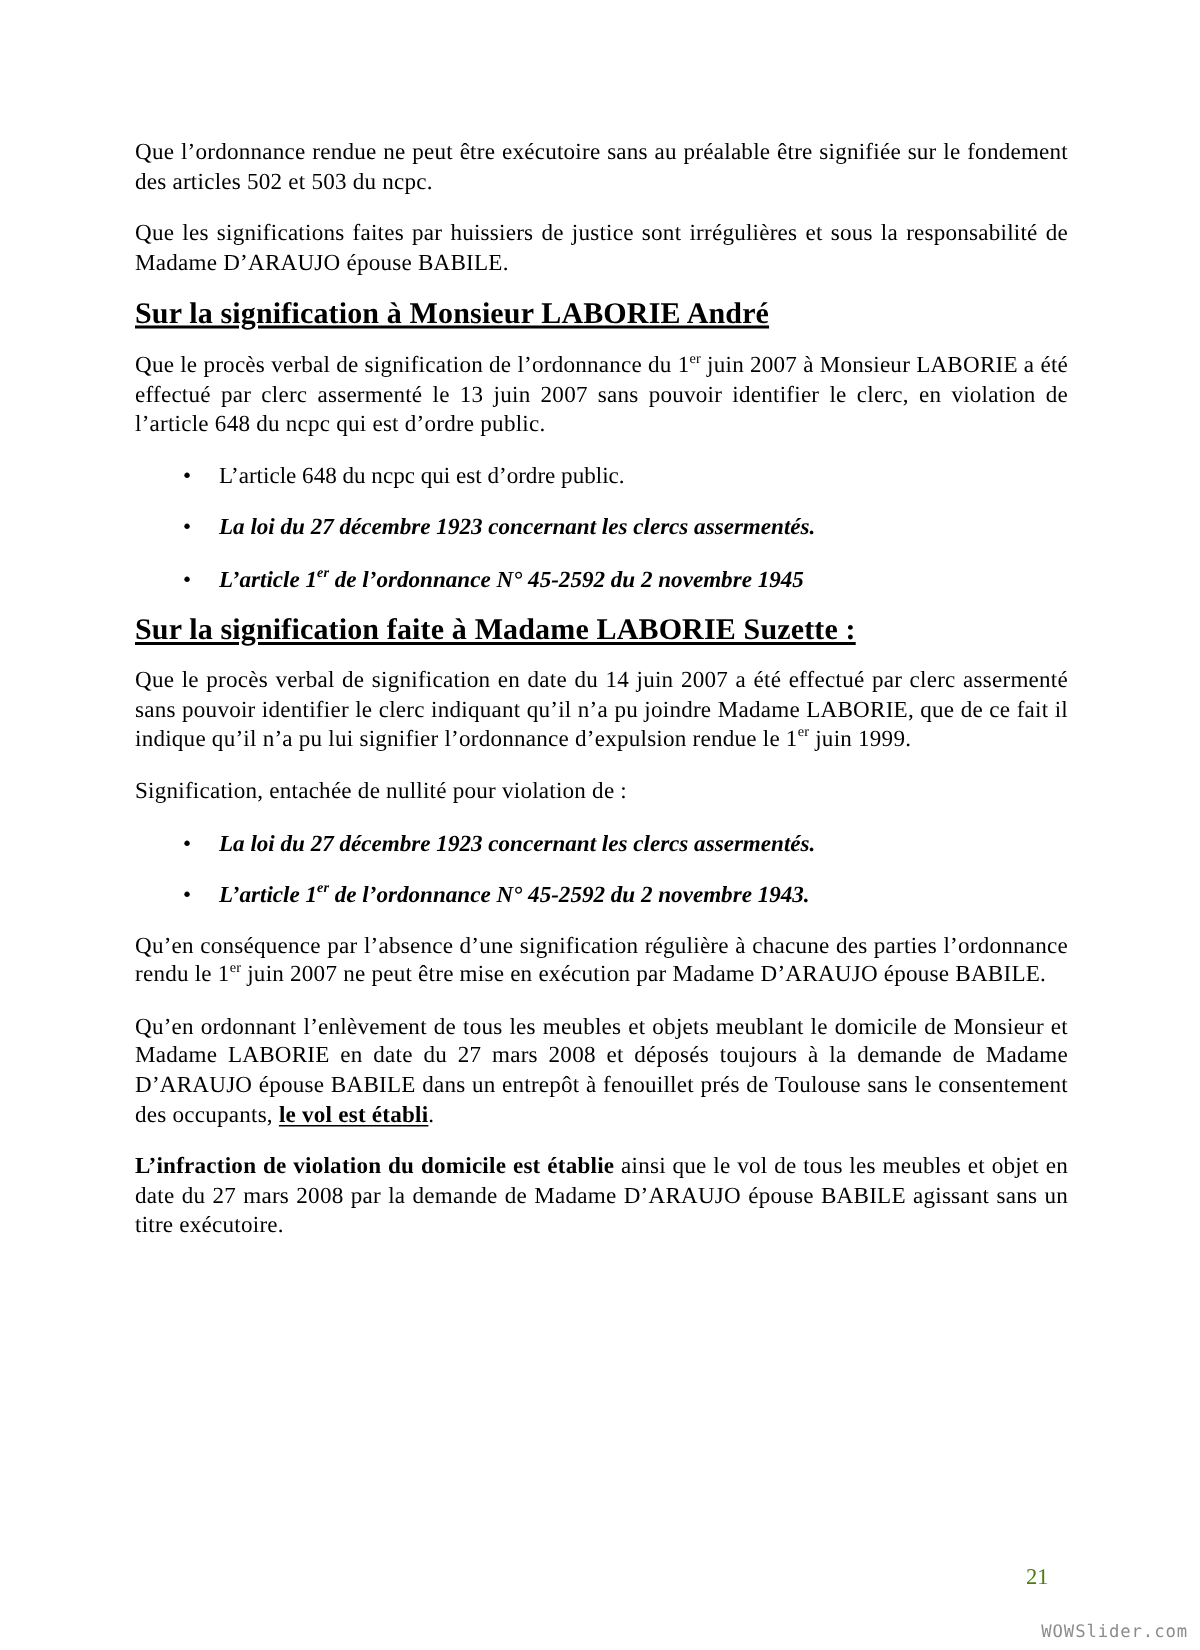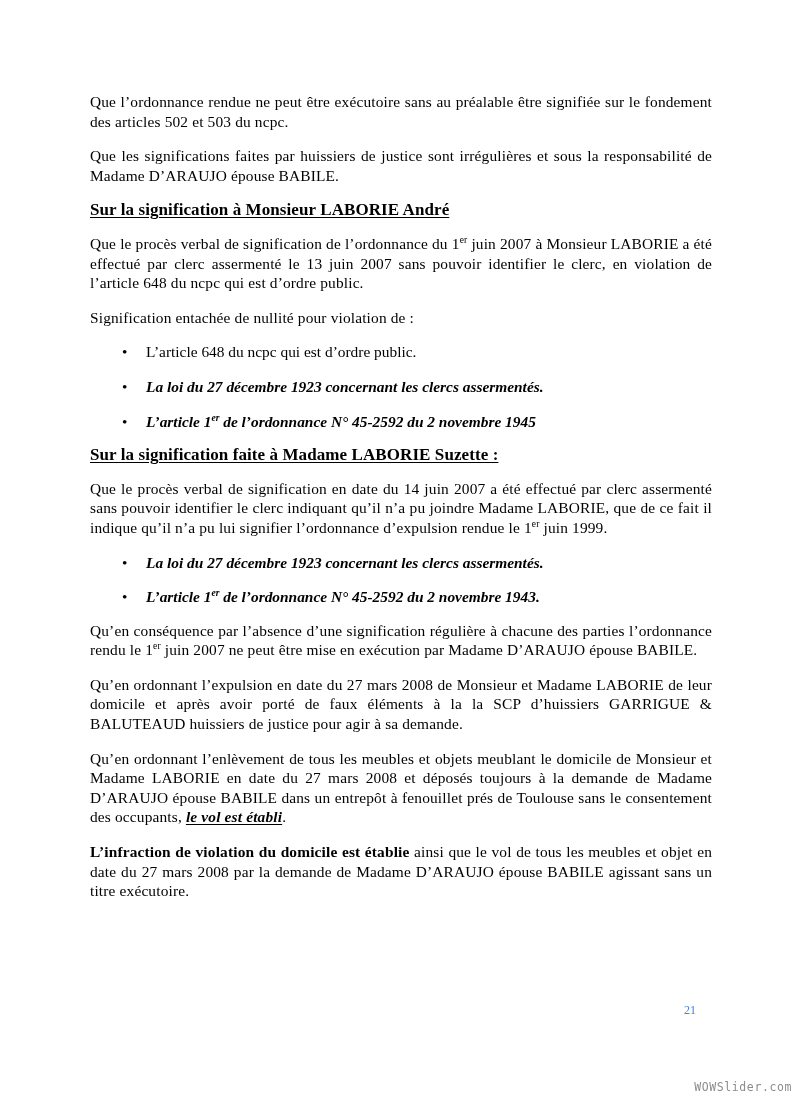--- a/index.html
+++ b/index.html
@@ -40,21 +40,21 @@
     letter-spacing: 0.01em;
   }
 
   
   p.para.left {
     text-align: left;
   }
 
   h2.heading {
     margin: 0 0 14px 0;
-    font-size: 17px;
+    font-size: 20px;
     line-height: 19.6px;
     font-weight: bold;
     text-decoration: underline;
     text-underline-offset: 2px;
     letter-spacing: 0.005em;
   }
 
   ul.bullets {
     list-style: none;
     margin: 0 0 14px 0;
@@ -85,30 +85,30 @@
     font-style: normal;
   }
 
   sup {
     font-size: 0.62em;
     vertical-align: super;
     line-height: 0;
   }
 
   .b { font-weight: bold; }
-  .bu { font-weight: bold; text-decoration: underline; text-underline-offset: 2px; font-style: italic; }
+  .bu { font-weight: bold; text-decoration: underline; text-underline-offset: 2px; }
 
   #page-number {
     position: absolute;
     left: 684px;
-    top: 1001px;
-    font-size: 12px;
+    top: 1043px;
+    font-size: 15px;
     line-height: 18px;
     font-family: "Liberation Serif", "DejaVu Serif", serif;
-    color: #3b82f6;
+    color: #4d7c0f;
   }
 
   #watermark {
     position: absolute;
     right: 8px;
     bottom: 6px;
     font-family: "DejaVu Sans Mono", monospace;
     font-size: 11.5px;
     letter-spacing: 0.6px;
     color: #8c8c8c;
@@ -124,44 +124,43 @@
   <div id="content">
 
     <p class="para">Que l’ordonnance rendue ne peut être exécutoire sans au   préalable être signifiée sur le fondement des articles 502 et 503 du ncpc.</p>
 
     <p class="para">Que les significations faites par huissiers de justice sont irrégulières et sous la responsabilité de Madame D’ARAUJO épouse BABILE.</p>
 
     <h2 class="heading">Sur la signification à Monsieur LABORIE André</h2>
 
     <p class="para"><span>Que le procès verbal de signification de l’ordonnance du 1</span><sup>er</sup><span> juin 2007 à Monsieur LABORIE a été effectué par clerc assermenté le 13 juin 2007 sans pouvoir identifier le clerc, en violation de l’article 648 du ncpc qui est d’ordre public.</span></p>
 
-    <p class="para left">Signification entachée de nullité pour violation de :</p>
 
     <ul class="bullets">
       <li><span class="dot">•</span><span>L’article 648 du ncpc qui est d’ordre public.</span></li>
 
       <li class="bi"><span class="dot">•</span><span>La  loi du 27 décembre 1923 concernant les clercs assermentés.</span></li>
 
       <li class="bi"><span class="dot">•</span><span>L’article 1</span><sup>er</sup><span> de l’ordonnance N° 45-2592 du 2 novembre 1945</span></li>
     </ul>
 
     <h2 class="heading">Sur la signification faite à Madame LABORIE Suzette :</h2>
 
     <p class="para"><span>Que le procès verbal de signification en date du 14 juin 2007 a été effectué par clerc assermenté sans pouvoir identifier le clerc indiquant qu’il n’a pu joindre Madame LABORIE, que de ce fait il indique qu’il n’a pu lui signifier l’ordonnance d’expulsion rendue le 1</span><sup>er</sup><span> juin 1999.</span></p>
 
+    <p class="para left">Signification, entachée de nullité pour violation de :</p>
 
     <ul class="bullets">
       <li class="bi"><span class="dot">•</span><span>La  loi du 27 décembre 1923 concernant les clercs assermentés.</span></li>
 
       <li class="bi"><span class="dot">•</span><span>L’article 1</span><sup>er</sup><span> de l’ordonnance N° 45-2592 du 2 novembre 1943.</span></li>
     </ul>
 
     <p class="para"><span>Qu’en conséquence par l’absence d’une signification régulière à chacune des parties l’ordonnance rendu le 1</span><sup>er</sup><span> juin 2007 ne peut être mise en exécution par Madame D’ARAUJO épouse BABILE.</span></p>
 
-    <p class="para">Qu’en ordonnant l’expulsion en date du 27 mars 2008 de Monsieur et Madame LABORIE de leur domicile et après avoir porté de faux éléments à la la SCP d’huissiers GARRIGUE &amp; BALUTEAUD huissiers de justice pour agir à sa demande.</p>
 
     <p class="para"><span>Qu’en ordonnant l’enlèvement de tous les meubles et objets meublant le domicile de Monsieur et Madame LABORIE en date du 27 mars 2008 et déposés toujours à la demande de Madame D’ARAUJO épouse BABILE dans un entrepôt à fenouillet prés de Toulouse sans le consentement des occupants, </span><span class="bu">le vol est établi</span><span>.</span></p>
 
     <p class="para"><span class="b">L’infraction de violation du domicile est établie</span><span>  ainsi que le vol de tous les meubles et objet en date du 27 mars 2008 par la demande de Madame D’ARAUJO épouse BABILE agissant sans un titre exécutoire.</span></p>
 
   </div>
 
   <div id="page-number">21</div>
 
   <div id="watermark">WOWSlider.com</div>

